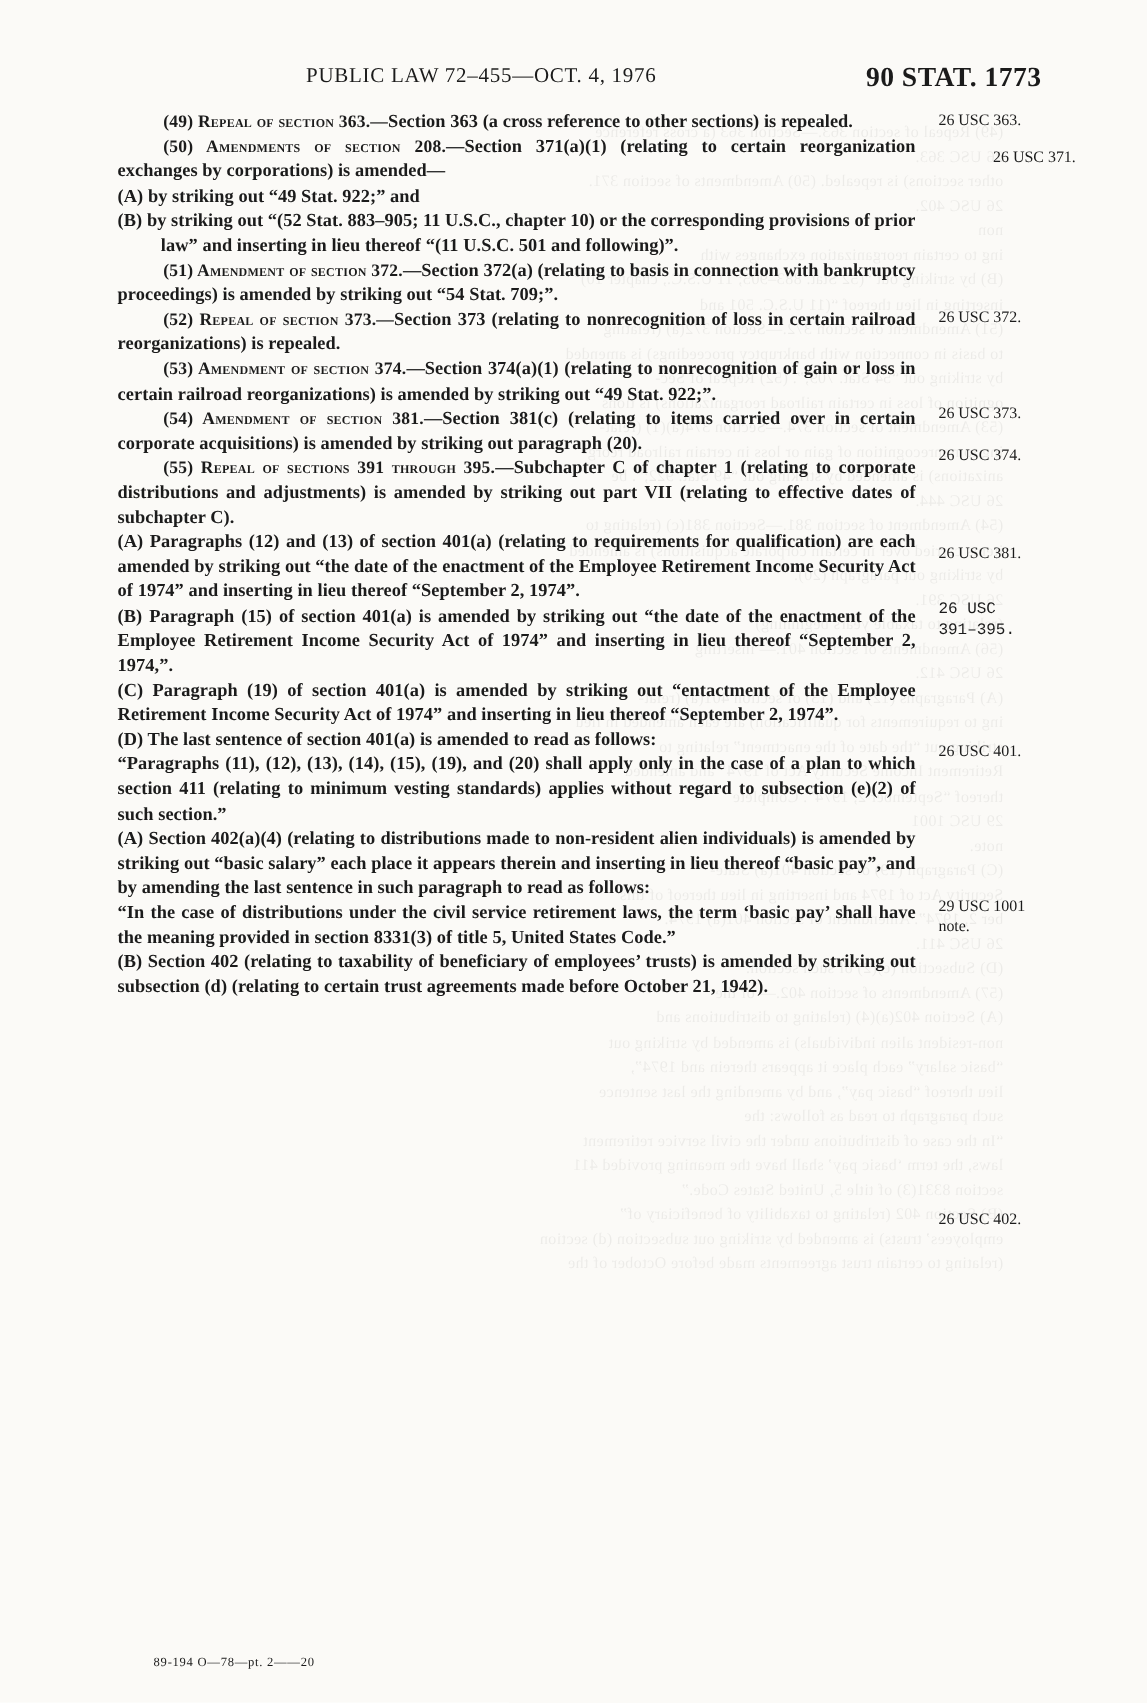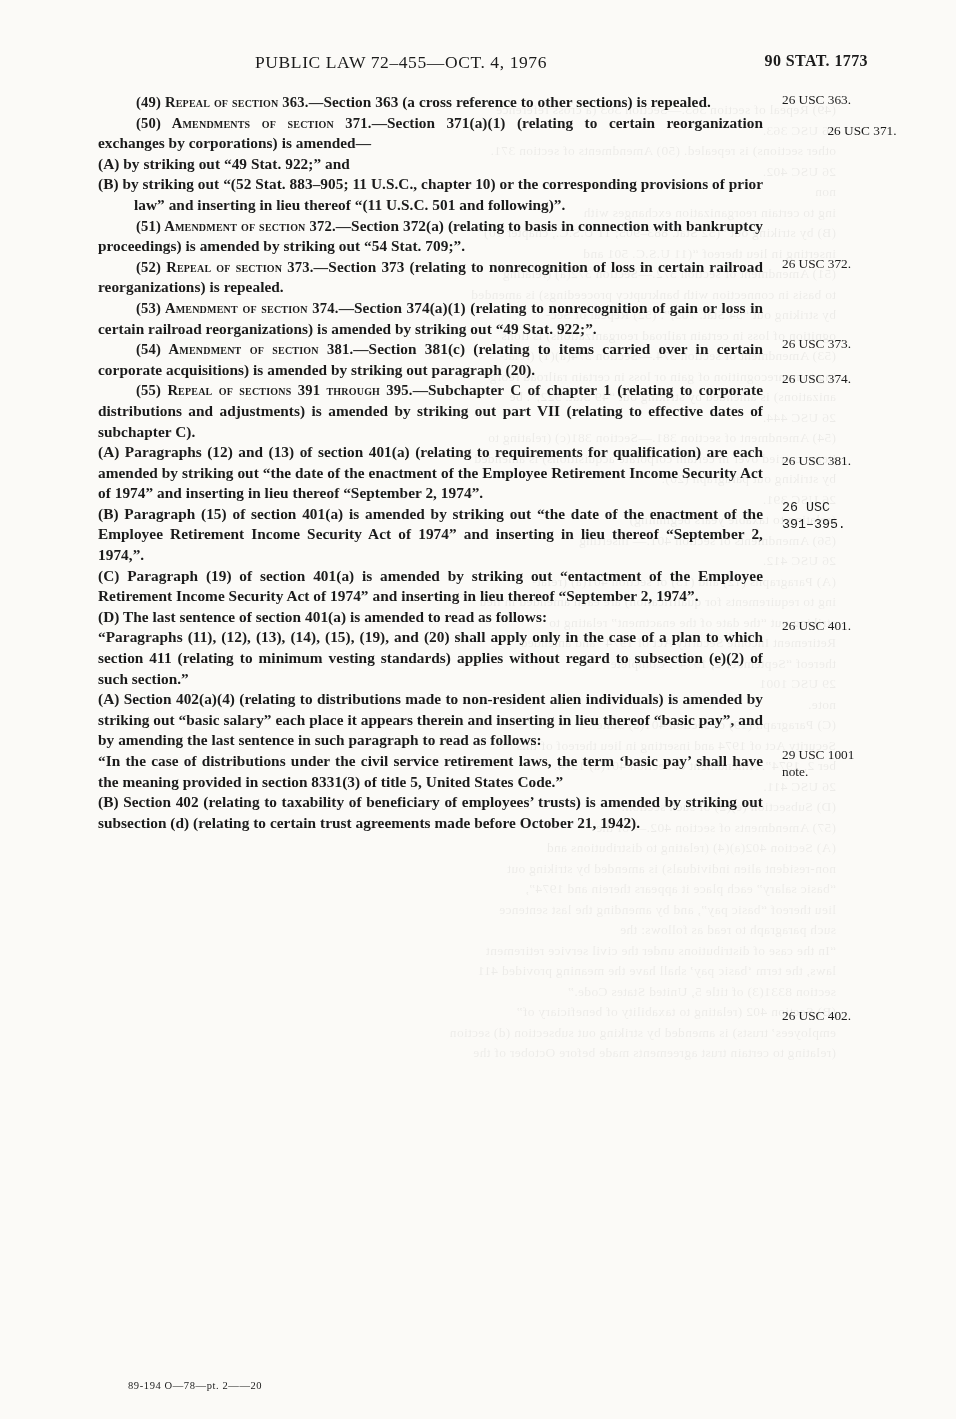--- a/index.html
+++ b/index.html
@@ -47,21 +47,21 @@
     position: absolute;
     left: 255px;
     top: 0;
     font-size: 17.5px;
     letter-spacing: .6px;
   }
   .header .stat {
     position: absolute;
     right: 88px;
     top: 0;
-    font-size: 16px;
+    font-size: 23px;
     font-weight: bold;
     letter-spacing: .4px;
     text-align: right;
   }
 
   .body-col {
     position: absolute;
     left: 98px;
     top: 92px;
     width: 665px;
@@ -169,21 +169,21 @@
       <div>(relating to certain trust agreements made before October of the</div>
     </div>
 
   <div class="header">
     <div class="law">PUBLIC LAW 72–455—OCT. 4, 1976</div>
     <div class="stat">90 STAT. 1773</div>
   </div>
 
   <div class="body-col" id="bodycol">
       <p class="ind1"><span class="sc">(49) Repeal of section 363.—</span>Section 363 (a cross reference to other sections) is repealed.</p>
-      <p class="ind1"><span class="sc">(50) Amendments of section 371.</span>—Section 371(a)(1) (relating to certain reorganization exchanges by corporations) is amended—</p>
+      <p class="ind1"><span class="sc">(50) Amendments of section 208.</span>—Section 371(a)(1) (relating to certain reorganization exchanges by corporations) is amended—</p>
       <p class="sub-a">(A) by striking out “49 Stat. 922;” and</p>
       <p class="sub-a2">(B) by striking out “(52 Stat. 883–905; 11 U.S.C., chapter 10) or the corresponding provisions of prior law” and inserting in lieu thereof “(11 U.S.C. 501 and following)”.</p>
       <p class="ind1"><span class="sc">(51) Amendment of section 372.</span>—Section 372(a) (relating to basis in connection with bankruptcy proceedings) is amended by striking out “54 Stat. 709;”.</p>
       <p class="ind1"><span class="sc">(52) Repeal of section 373.—</span>Section 373 (relating to nonrecognition of loss in certain railroad reorganizations) is repealed.</p>
       <p class="ind1"><span class="sc">(53) Amendment of section 374.</span>—Section 374(a)(1) (relating to nonrecognition of gain or loss in certain railroad reorganizations) is amended by striking out “49 Stat. 922;”.</p>
       <p class="ind1"><span class="sc">(54) Amendment of section 381.</span>—Section 381(c) (relating to items carried over in certain corporate acquisitions) is amended by striking out paragraph (20).</p>
       <p class="ind1"><span class="sc">(55) Repeal of sections 391 through 395.</span>—Subchapter C of chapter 1 (relating to corporate distributions and adjustments) is amended by striking out part VII (relating to effective dates of subchapter C).</p>
       <p class="sub-a">(A) Paragraphs (12) and (13) of section 401(a) (relating to requirements for qualification) are each amended by striking out “the date of the enactment of the Employee Retirement Income Security Act of 1974” and inserting in lieu thereof “September 2, 1974”.</p>
       <p class="sub-a">(B) Paragraph (15) of section 401(a) is amended by striking out “the date of the enactment of the Employee Retirement Income Security Act of 1974” and inserting in lieu thereof “September 2, 1974,”.</p>
       <p class="sub-a">(C) Paragraph (19) of section 401(a) is amended by striking out “entactment of the Employee Retirement Income Security Act of 1974” and inserting in lieu thereof “September 2, 1974”.</p>

